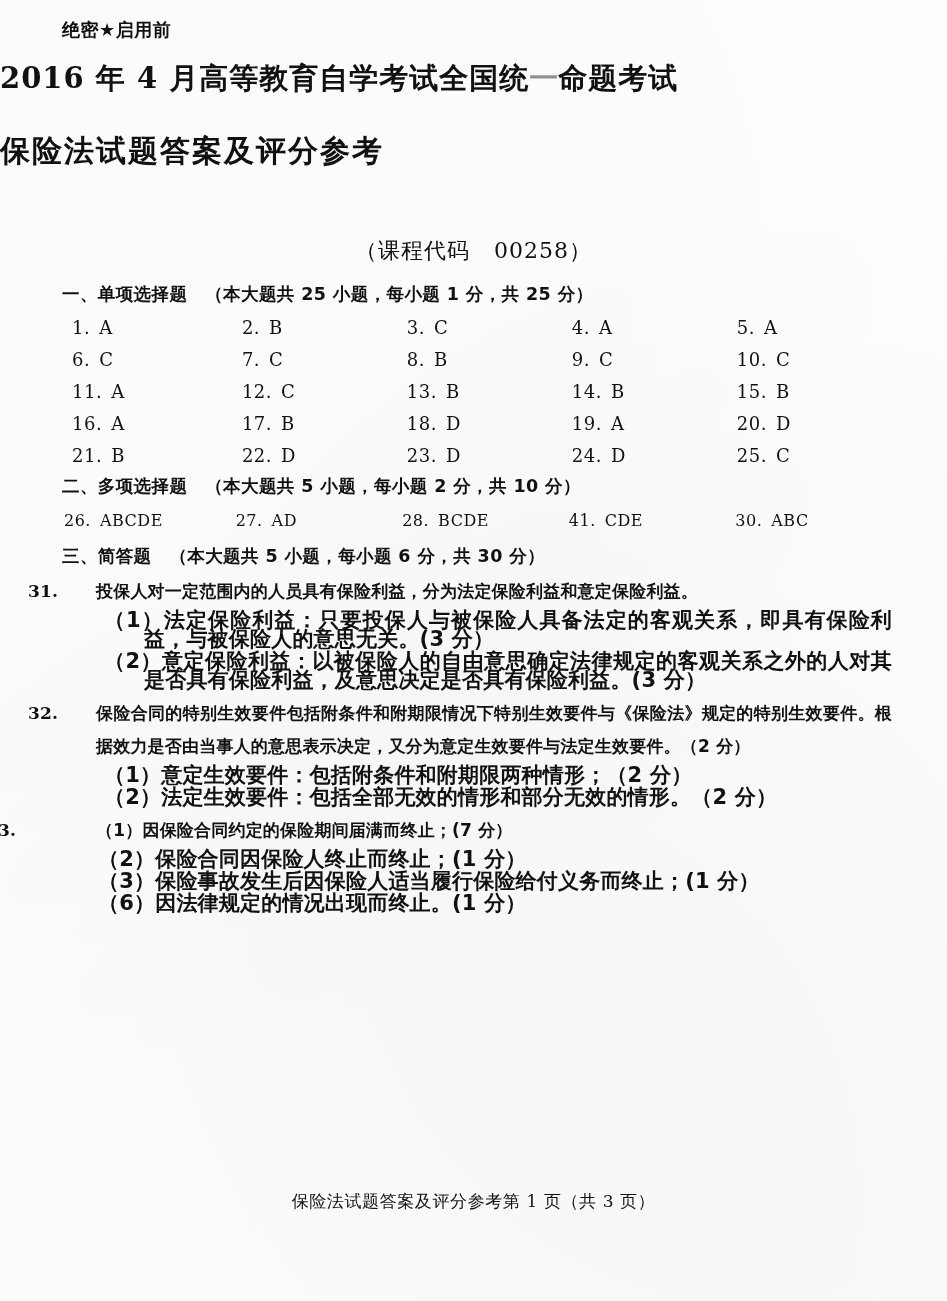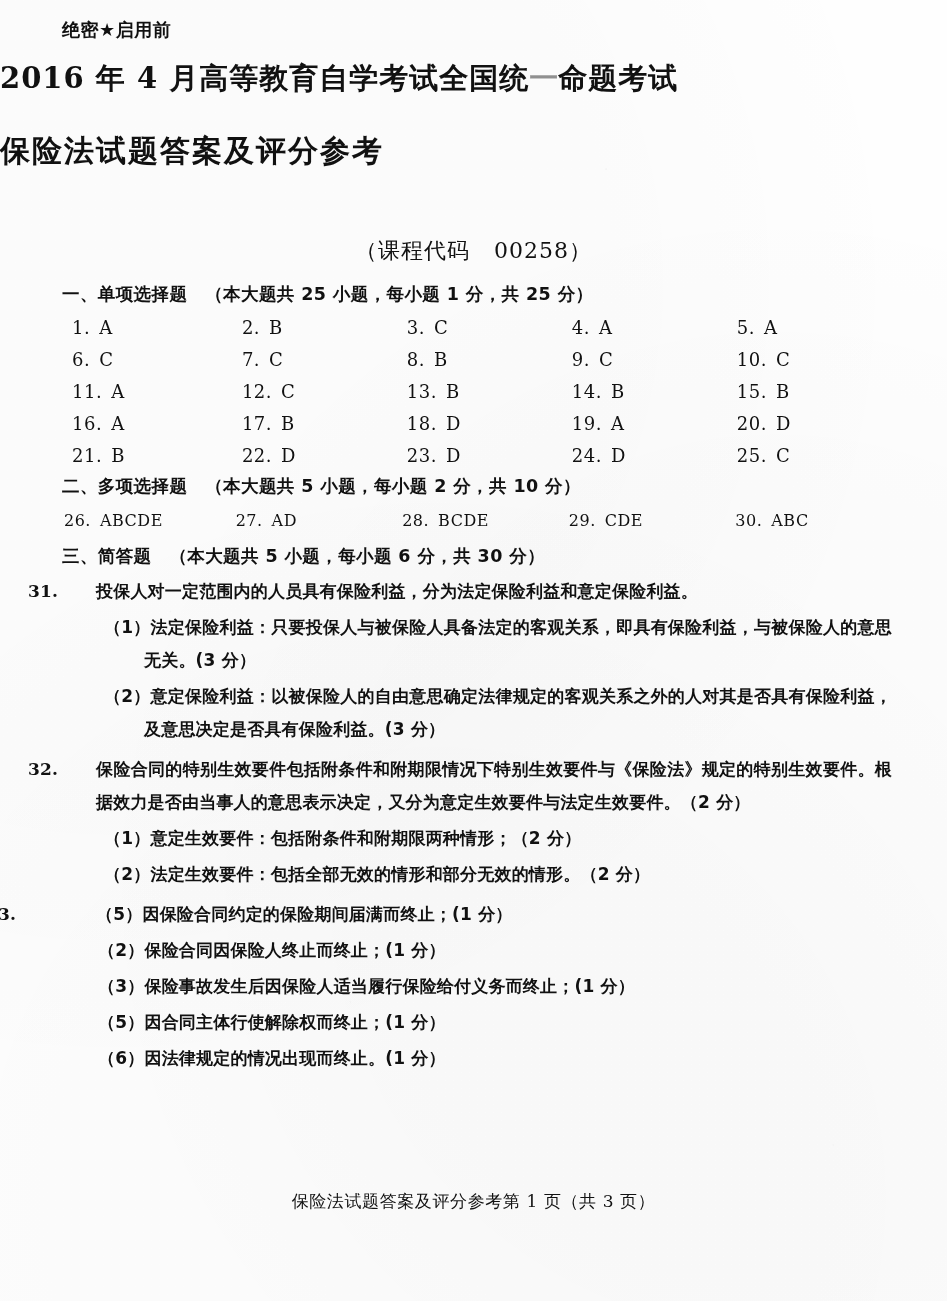--- a/index.html
+++ b/index.html
@@ -141,22 +141,22 @@
     font-weight: 700;
   }
   .q-body {
     display: inline;
   }
   .q.hang {
     padding-left: 34px;
     text-indent: -34px;
   }
   .sub {
-    font-size: 17px;
-    line-height: 33px;
+    font-size: 21px;
+    line-height: 19px;
     margin: 3px 0 0 0;
     padding-left: 82px;
     text-indent: -40px;
     letter-spacing: 0.2px;
     font-family: "DejaVu Sans", "Liberation Sans", sans-serif;
     font-weight: 600;
     text-align: justify;
   }
   .sub.q33 { padding-left: 76px; text-indent: -40px; }
   .q33head { padding-left: 76px; text-indent: -76px; }
@@ -244,40 +244,39 @@
     </table>
 
     <div class="section-head ink">二、多项选择题　（本大题共 5 小题，每小题 2 分，共 10 分）</div>
 
     <table class="ans-grid multi-grid">
       <tbody>
         <tr>
           <td class="c0 ink"><span class="ans-num">26.</span><span class="ans-val">ABCDE</span></td>
           <td class="c1 ink"><span class="ans-num">27.</span><span class="ans-val">AD</span></td>
           <td class="c2 ink"><span class="ans-num">28.</span><span class="ans-val">BCDE</span></td>
-          <td class="c3 ink"><span class="ans-num">29.</span><span class="ans-val">CDE</span></td>
+          <td class="c3 ink"><span class="ans-num">41.</span><span class="ans-val">CDE</span></td>
           <td class="c4 ink"><span class="ans-num">30.</span><span class="ans-val">ABC</span></td>
         </tr>
       </tbody>
     </table>
 
     <div class="section-head s3 ink">三、简答题　（本大题共 5 小题，每小题 6 分，共 30 分）</div>
 
     <div class="q hang ink"><span class="q-num">31.</span><span class="q-body">投保人对一定范围内的人员具有保险利益，分为法定保险利益和意定保险利益。</span></div>
     <div class="sub ink">（1）法定保险利益：只要投保人与被保险人具备法定的客观关系，即具有保险利益，与被保险人的意思无关。(3 分）</div>
     <div class="sub ink">（2）意定保险利益：以被保险人的自由意思确定法律规定的客观关系之外的人对其是否具有保险利益，及意思决定是否具有保险利益。(3 分）</div>
 
     <div class="q hang ink"><span class="q-num">32.</span><span class="q-body">保险合同的特别生效要件包括附条件和附期限情况下特别生效要件与《保险法》规定的特别生效要件。根据效力是否由当事人的意思表示决定，又分为意定生效要件与法定生效要件。（2 分）</span></div>
     <div class="sub ink">（1）意定生效要件：包括附条件和附期限两种情形；（2 分）</div>
     <div class="sub ink">（2）法定生效要件：包括全部无效的情形和部分无效的情形。（2 分）</div>
 
-    <div class="q q33head ink"><span class="q-num">33.</span><span class="q-body">（5）因保险合同约定的保险期间届满而终止；(1 分）</span></div>
+    <div class="q q33head ink"><span class="q-num">33.</span><span class="q-body">（1）因保险合同约定的保险期间届满而终止；(7 分）</span></div>
     <div class="sub q33 ink">（2）保险合同因保险人终止而终止；(1 分）</div>
     <div class="sub q33 ink">（3）保险事故发生后因保险人适当履行保险给付义务而终止；(1 分）</div>
-    <div class="sub q33 ink">（5）因合同主体行使解除权而终止；(1 分）</div>
     <div class="sub q33 ink">（6）因法律规定的情况出现而终止。(1 分）</div>
 
   </div>
 
   <div class="footer ink">保险法试题答案及评分参考第 1 页（共 3 页）</div>
 
   <div class="speckle"></div>
 
 </div>
 

